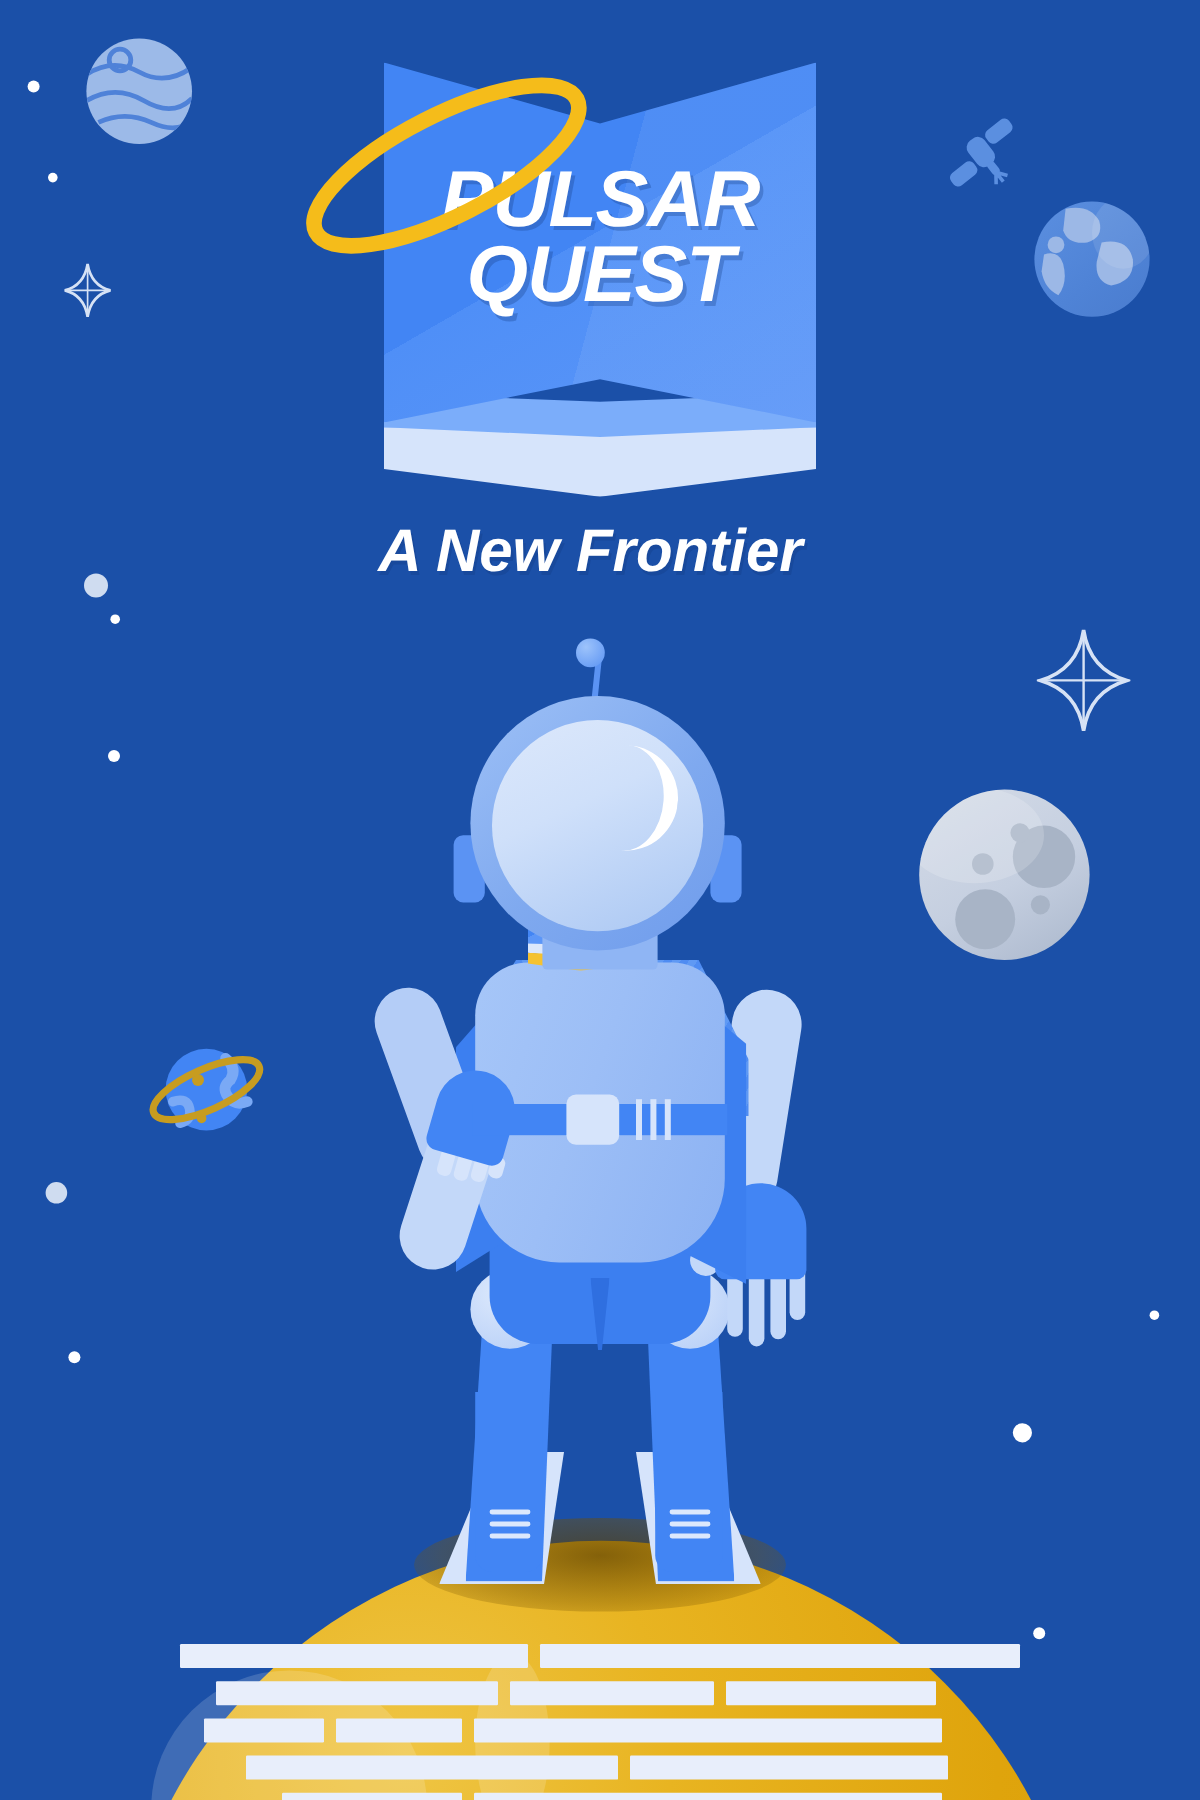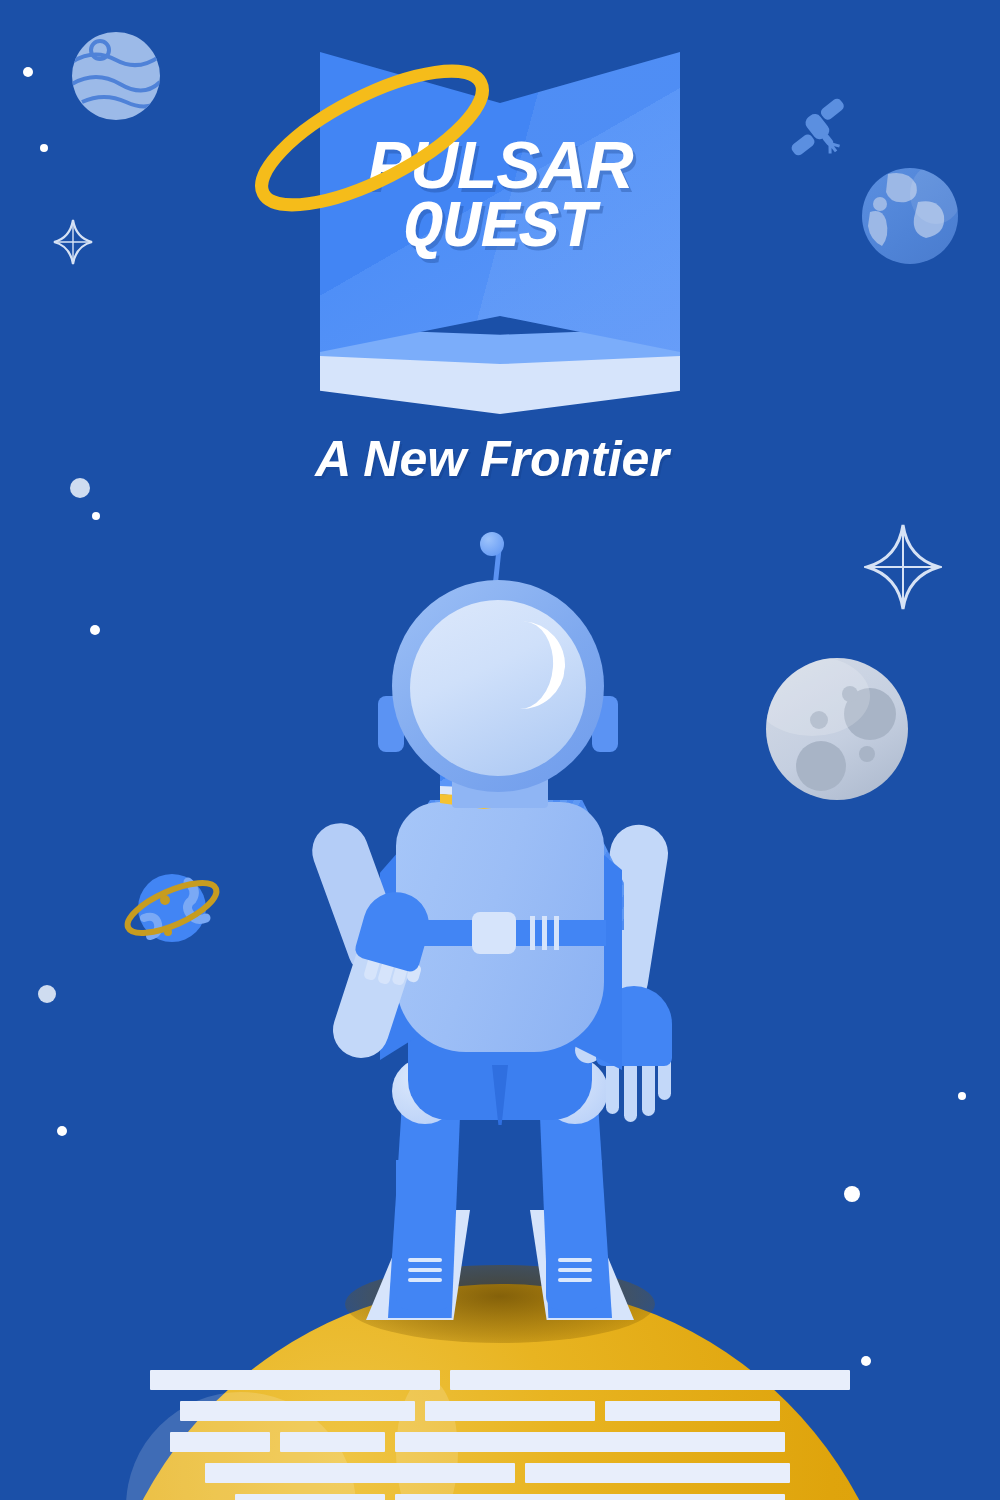--- a/index.html
+++ b/index.html
@@ -27,21 +27,21 @@
     clip-path:polygon(0% 0%, 50% 17%, 100% 0%, 100% 100%, 50% 88%, 0% 100%);
   }
   .chev1{position:absolute;left:20px;top:290px;width:360px;height:48px;
     background:#7badfa;clip-path:polygon(0% 0%,50% 14%,100% 0%,100% 62%,50% 100%,0% 62%);}
   .chev2{position:absolute;left:20px;top:318px;width:360px;height:58px;
     background:#d6e4fb;clip-path:polygon(0% 0%,50% 14%,100% 0%,100% 60%,50% 100%,0% 60%);}
   .ring{position:absolute;left:-58px;top:-12px;width:260px;height:260px;}
   .logo-text{position:absolute;left:20px;top:96px;width:360px;text-align:center;
     color:#ffffff;font-weight:bold;font-style:italic;font-size:66px;line-height:.96;
     letter-spacing:-1px;text-shadow:3px 4px 0 rgba(20,60,130,.30);}
-  .logo-text .l2{display:block;font-family:Liberation Mono, monospace;}
+  .logo-text .l2{display:block;}
 
   .tagline{position:absolute;left:0;top:430px;width:984px;text-align:center;
     color:#ffffff;font-style:italic;font-weight:bold;font-size:50px;
     text-shadow:2px 3px 0 rgba(20,60,130,.32);}
 
   
   .goldplanet{position:absolute;left:96px;top:1284px;width:810px;height:810px;border-radius:50%;
     background:radial-gradient(circle at 30% 22%,#efc544 0%,#e8b421 26%,#dfa40c 58%,#d79c06 100%);}
   .gp-crater{position:absolute;border-radius:50%;background:rgba(255,255,255,.16);}
   .gp-shadow{position:absolute;left:345px;top:1265px;width:310px;height:78px;border-radius:50%;

